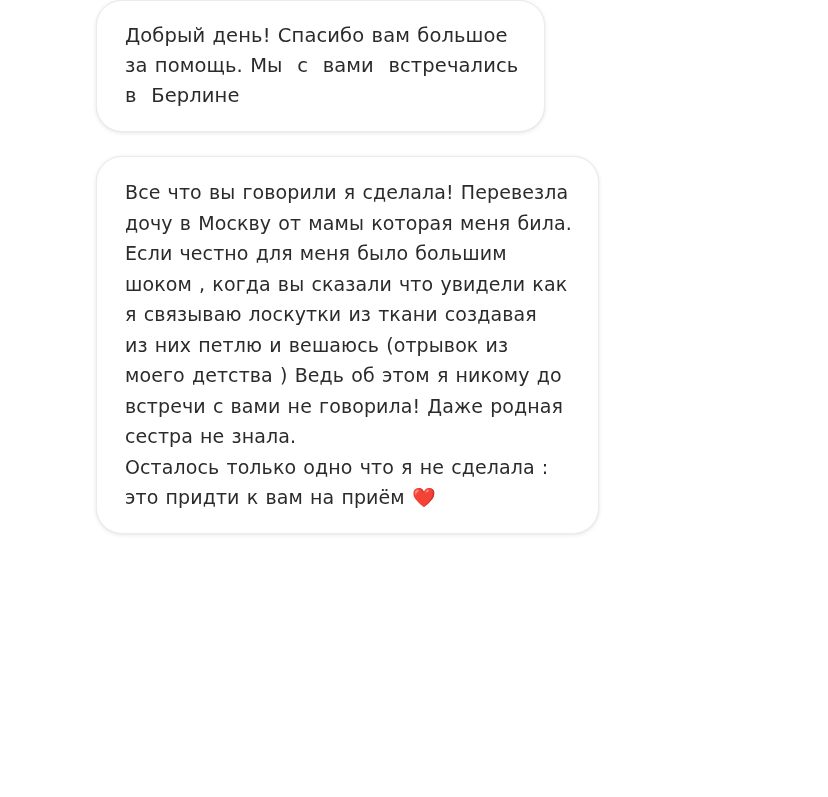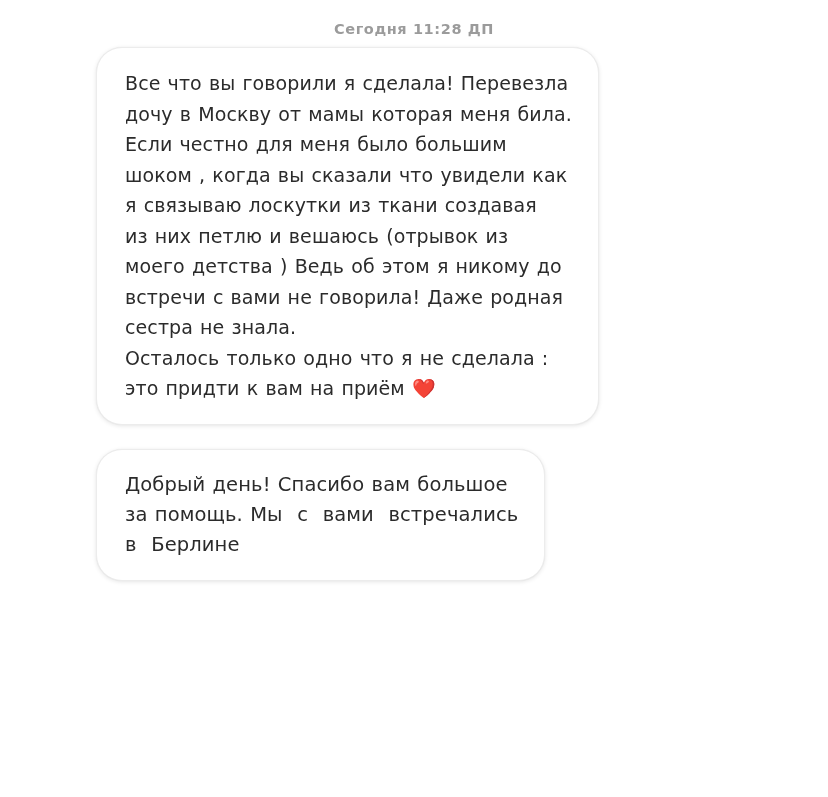--- a/index.html
+++ b/index.html
@@ -67,40 +67,39 @@
   .bubble-3 { max-width: 546px; }
 
   .bubble-2 p { font-size: 19px; line-height: 30.5px; }
   .bubble-3 p { font-size: 19px; line-height: 30px; }
 </style>
 </head>
 <body>
 
 <div class="chat-screen">
 
-  <div class="timestamp">Сегодня 11:28 ДП</div>
+
+  <div class="bubble-row">
+    <div class="bubble bubble-1">
+      <p>Добрый день! Спасибо вам большое
+за помощь. Мы  с  вами  встречались
+в  Берлине</p>
+    </div>
+  </div>
 
   <div class="bubble-row">
     <div class="bubble bubble-2">
       <p>Все что вы говорили я сделала! Перевезла
 дочу в Москву от мамы которая меня била.
 Если честно для меня было большим
 шоком , когда вы сказали что увидели как
 я связываю лоскутки из ткани создавая
 из них петлю и вешаюсь (отрывок из
 моего детства ) Ведь об этом я никому до
 встречи с вами не говорила! Даже родная
 сестра не знала.
 Осталось только одно что я не сделала :
 это придти к вам на приём ❤️</p>
     </div>
   </div>
 
-  <div class="bubble-row">
-    <div class="bubble bubble-1">
-      <p>Добрый день! Спасибо вам большое
-за помощь. Мы  с  вами  встречались
-в  Берлине</p>
-    </div>
-  </div>
-
 
 </div>
 
 </body></html>

